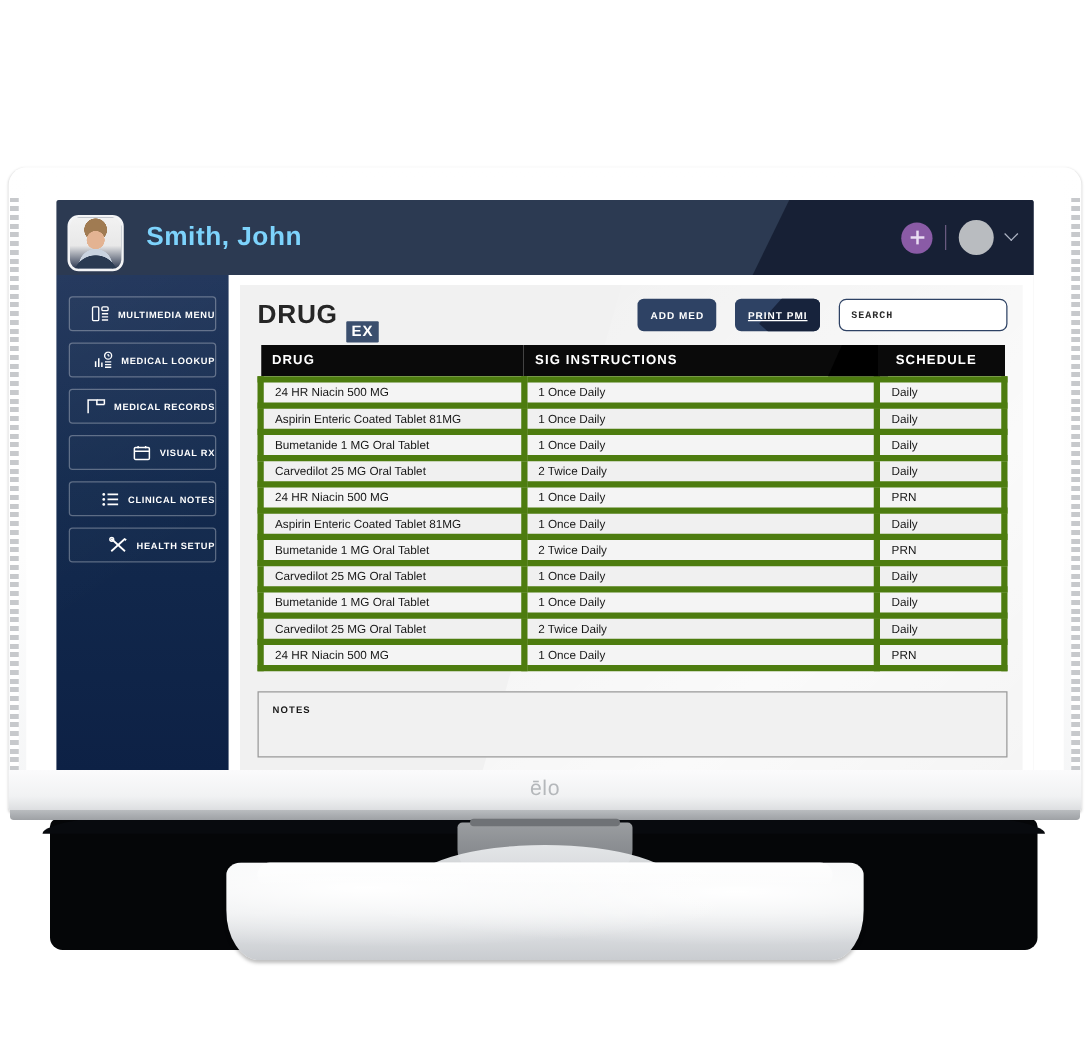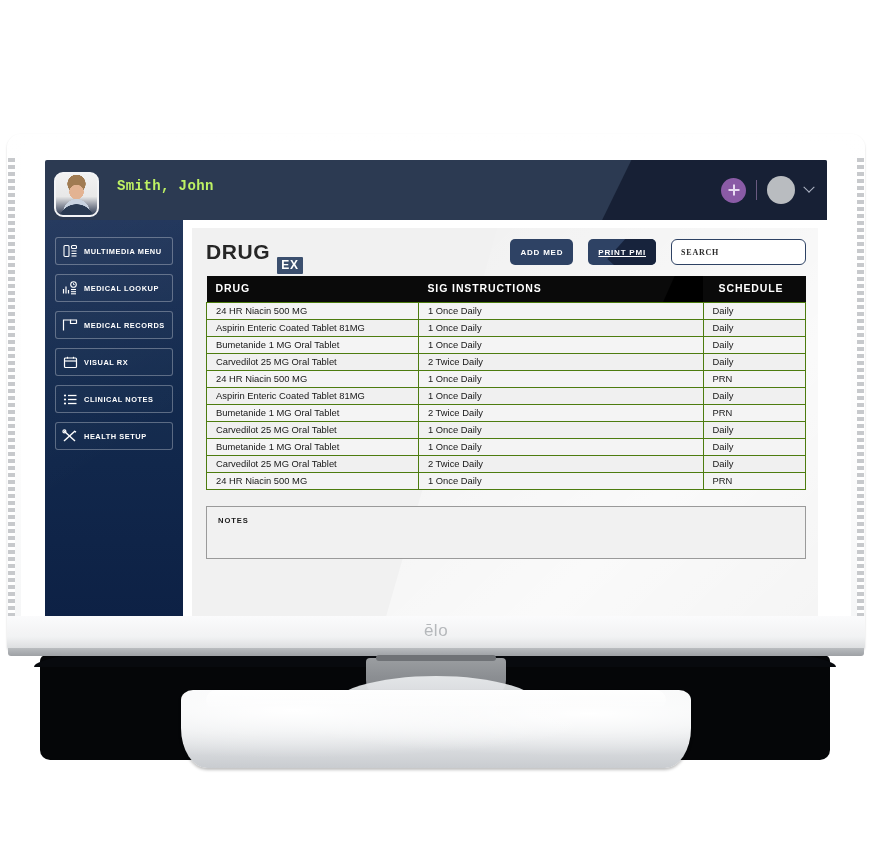--- a/index.html
+++ b/index.html
@@ -105,26 +105,25 @@
       radial-gradient(circle at 50% 94%,  #c9d3e0 0 30%, rgba(201,211,224,0) 31%),
       radial-gradient(circle at 50% 44%,  #e3b392 0 23%, rgba(227,179,146,0) 24%),
       radial-gradient(circle at 50% 24%,  #a07b52 0 24%, rgba(160,123,82,0) 25%),
       linear-gradient(180deg,#f2f2f2 0%,#e8e8e8 55%,#2b3750 100%);
     border: 2px solid #f3f4f6;
     z-index: 2;
   }
   .patient-name {
     position: absolute;
     left: 72px; top: 18px;
-    font-size: 14px;
+    font-size: 21px;
     font-weight: 700;
-    color: #bef264;
+    color: #7dd3fc;
     letter-spacing: .4px;
     z-index: 2;
-    font-family: Liberation Mono, monospace;
   }
   .topbar-right {
     position: absolute;
     right: 14px; top: 0;
     height: 60px;
     display: flex; align-items: center; gap: 10px;
     z-index: 3;
   }
   .plus-btn {
     width: 25px; height: 25px;
@@ -165,20 +164,21 @@
   }
   .nav-item {
     position: relative;
     margin: 9px 10px 0 10px;
     height: 28px;
     border: 1px solid rgba(255,255,255,0.30);
     border-radius: 3px;
     display: flex; align-items: center;
     cursor: pointer;
     background: rgba(255,255,255,0.015);
+    justify-content: flex-end;
   }
   .nav-item:first-child { margin-top: 17px; }
   .nav-ico {
     width: 28px; min-width: 28px;
     display: flex; align-items: center; justify-content: center;
   }
   .nav-ico svg { display: block; }
   .nav-label {
     font-size: 7.4px;
     font-weight: 700;
@@ -272,21 +272,21 @@
     border-radius: 6px;
     background: #ffffff;
     display: flex; align-items: center;
     padding: 0 9px;
   }
   .search-box input {
     border: none; outline: none; background: transparent;
     width: 100%;
     font-size: 8px; font-weight: 700; letter-spacing: .8px;
     color: #2b2b2b;
-    font-family: Liberation Serif, serif;
+    font-family: Liberation Mono, monospace;
   }
   .search-box input::placeholder { color: #2b2b2b; opacity: 1; }
 
   
   .table-wrap {
     position: relative;
     margin: 0 12px 0 14px;
     z-index: 2;
   }
   table.drug { width: 100%; border-collapse: collapse; table-layout: fixed; }
@@ -307,21 +307,21 @@
   table.drug thead th.c2:after {
     content: "";
     position: absolute;
     right: -14px; top: 0;
     width: 48px; height: 100%;
     background: #000000;
     transform: skewX(-24deg);
   }
   table.drug tbody td {
     background: #f4f4f4;
-    border: 1px solid #4d7c0f;
+    border: 5px solid #4d7c0f;
     font-size: 9.4px;
     color: #171717;
     padding: 2px 0 2px 9px;
     height: 16px;
     line-height: 12px;
     white-space: nowrap;
     overflow: hidden;
   }
   table.drug tbody tr:nth-child(even) td { background: #f0f0f0; }
 

